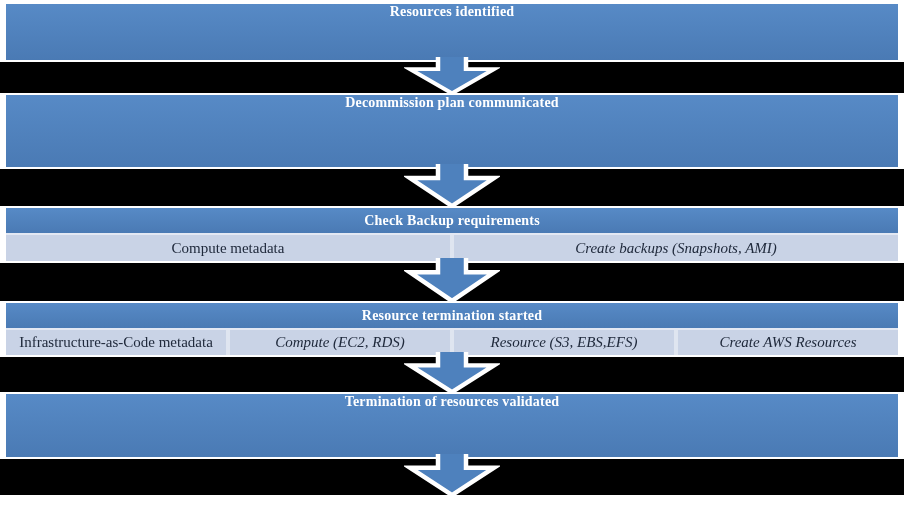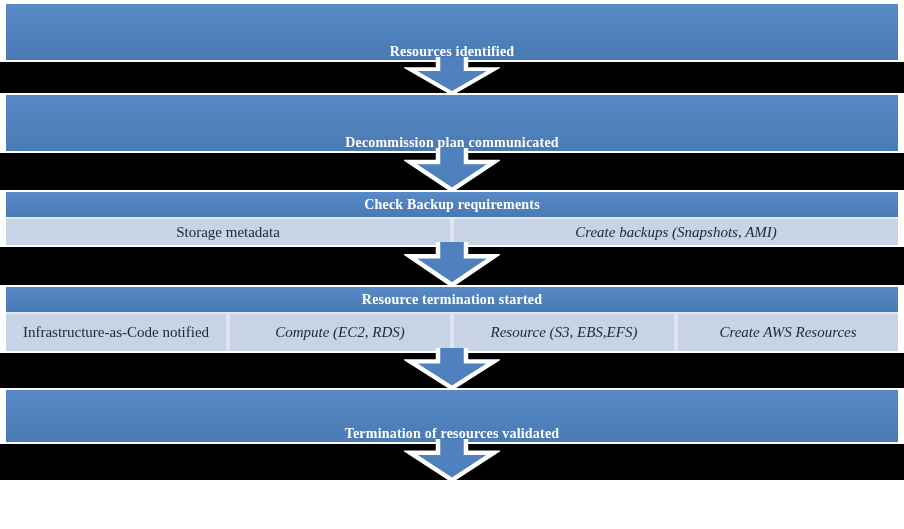--- a/index.html
+++ b/index.html
@@ -4,32 +4,32 @@
 <style>
   html,body{margin:0;padding:0;background:#ffffff;}
   .page{
     width:904px;height:529px;box-sizing:border-box;
     padding:2px 4px 3px;background:#ffffff;overflow:hidden;
     font-family:"Liberation Serif","DejaVu Serif",serif;
   }
   .bar{
     box-sizing:border-box;border:2px solid #ffffff;
     background:linear-gradient(#578ac6,#4a7ab4);
-    display:flex;align-items:flex-end;justify-content:center;
+    display:flex;align-items:flex-start;justify-content:center;
   }
   .bar-label{
     color:#ffffff;font-weight:bold;font-size:14px;letter-spacing:.2px;
     white-space:nowrap;
   }
-  .s1{height:60px}.s2{height:60px}.s5{height:56px}.s6{height:57px}
+  .s1{height:60px}.s2{height:76px}.s5{height:67px}.s6{height:57px}
   .group{
     box-sizing:border-box;border:2px solid #ffffff;
     display:flex;flex-direction:column;
   }
-  .s3{height:57px}.s4{height:68px}
+  .s3{height:57px}.s4{height:56px}
   .group-header{
     flex:0 0 25px;background:linear-gradient(#578ac6,#4a7ab4);
     display:flex;align-items:center;justify-content:center;
   }
   .subrow{
     flex:1;display:flex;background:#dfe5f0;border-top:2px solid #e3e8f3;
   }
   .cell{
     flex:1;background:#c9d3e6;display:flex;align-items:center;justify-content:center;
   }
@@ -70,41 +70,41 @@
       <path d="M34 0 L34 14 L6 14 L48 42 L90 14 L62 14 L62 0" fill="#4e81bd" stroke="#ffffff" stroke-width="4.5" stroke-linejoin="miter"></path>
     </svg>
   </div>
 
   <section class="group s3">
     <div class="group-header">
       <span class="bar-label">Check Backup requirements</span>
     </div>
     <div class="subrow">
       <div class="cell">
-        <span class="cell-label">Storage metadata</span>
+        <span class="cell-label">Compute metadata</span>
       </div>
       <div class="cell">
         <span class="cell-label">Create backups (Snapshots, AMI)</span>
       </div>
     </div>
   </section>
 
   <div class="gap g3">
     <svg class="arrow" viewBox="0 0 96 44" preserveAspectRatio="none" xmlns="http://www.w3.org/2000/svg">
       <path d="M34 0 L34 14 L6 14 L48 42 L90 14 L62 14 L62 0" fill="#4e81bd" stroke="#ffffff" stroke-width="4.5" stroke-linejoin="miter"></path>
     </svg>
   </div>
 
   <section class="group s4">
     <div class="group-header">
       <span class="bar-label">Resource termination started</span>
     </div>
     <div class="subrow">
       <div class="cell">
-        <span class="cell-label">Infrastructure-as-Code notified</span>
+        <span class="cell-label">Infrastructure-as-Code metadata</span>
       </div>
       <div class="cell">
         <span class="cell-label">Compute (EC2, RDS)</span>
       </div>
       <div class="cell">
         <span class="cell-label">Resource (S3, EBS,EFS)</span>
       </div>
       <div class="cell">
         <span class="cell-label">Create AWS Resources</span>
       </div>

